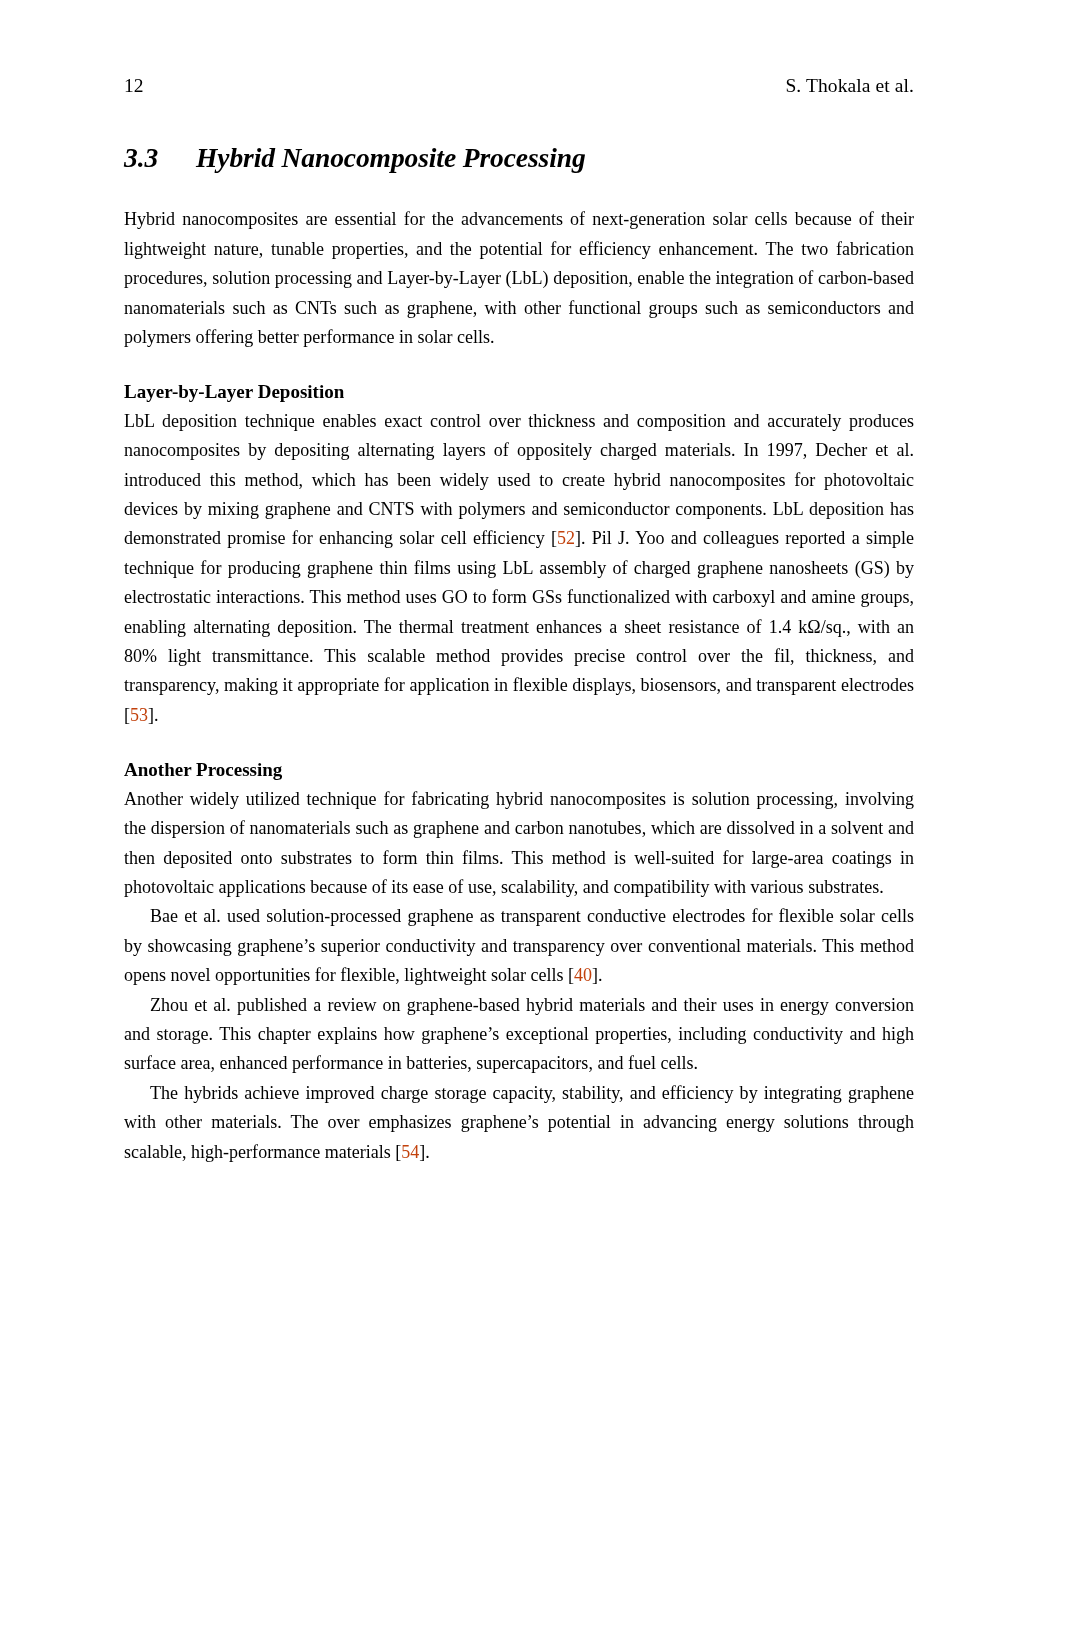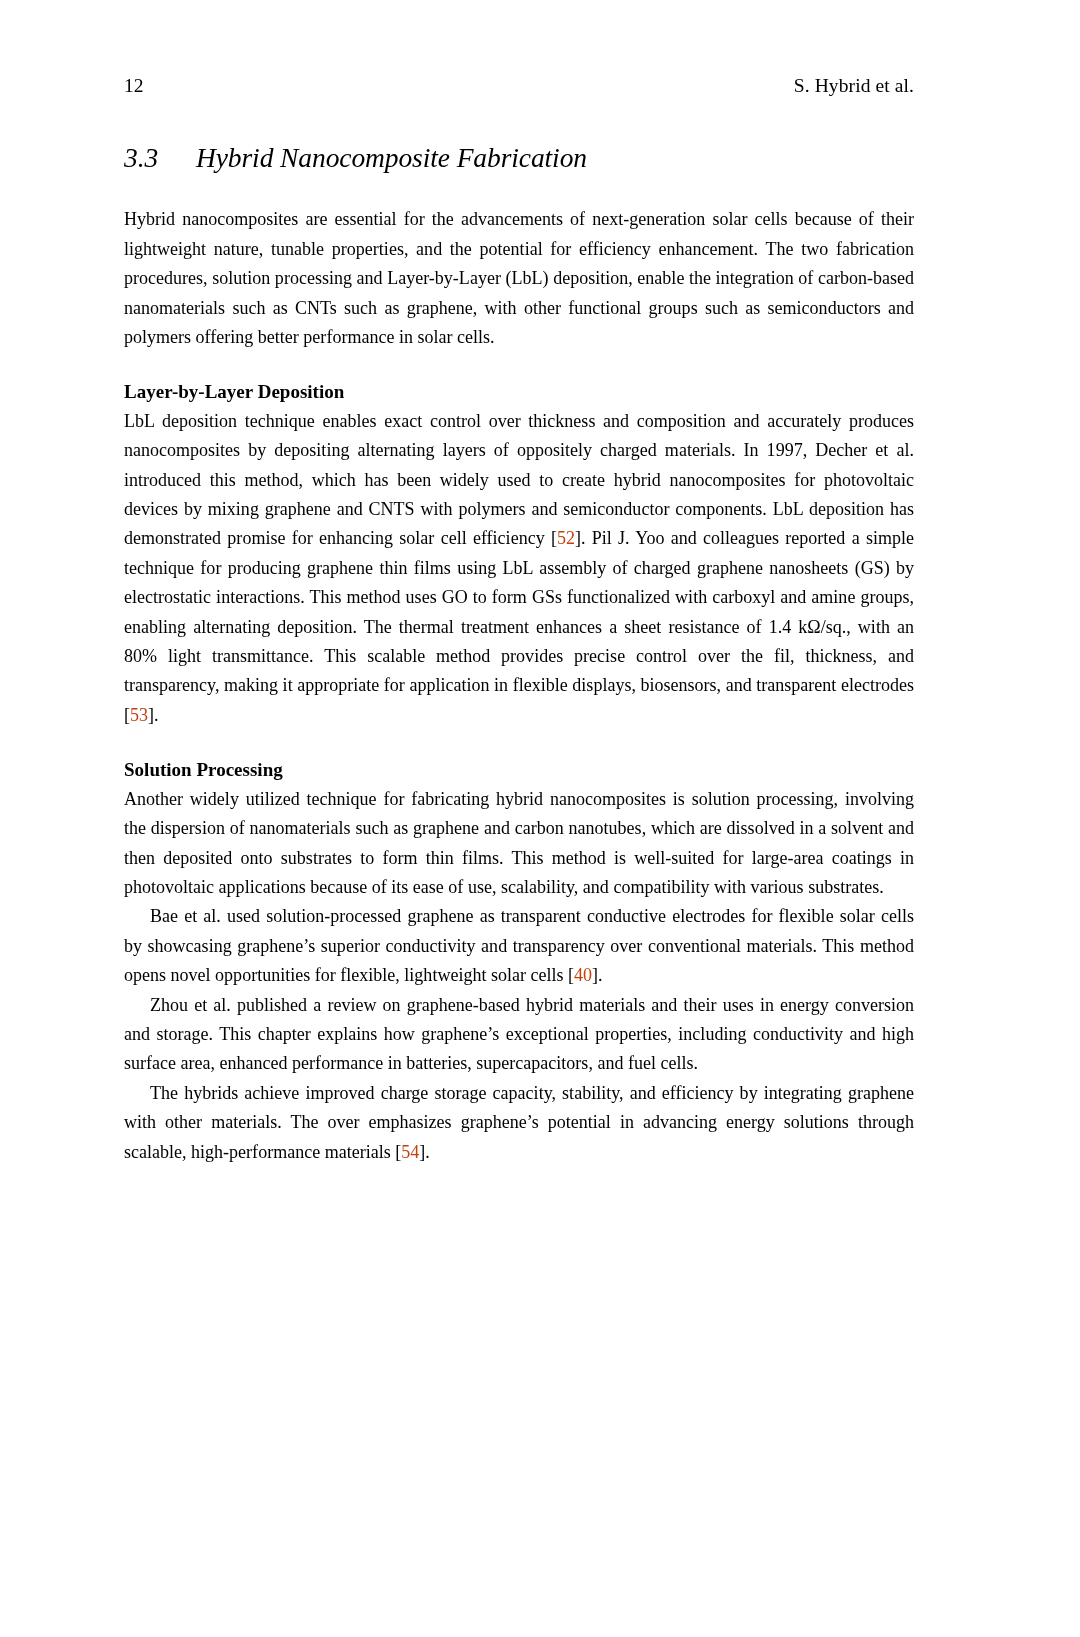--- a/index.html
+++ b/index.html
@@ -33,21 +33,21 @@
     font-size: 19.5px;
     line-height: 1.2;
     letter-spacing: 0.1px;
   }
   .runhead .folio { }
   .runhead .authors { }
 
   
   .section-heading {
     margin-top: 44px;
-    font-weight: normal;
+    font-weight: bold;
     font-style: italic;
     font-size: 27.5px;
     line-height: 1.2;
     letter-spacing: -0.1px;
     display: flex;
   }
   .section-heading .num {
     width: 72px;
     flex: 0 0 72px;
   }
@@ -86,35 +86,35 @@
   }
 </style>
 </head>
 <body>
 
 <div class="page">
   <div class="content">
 
     <div class="runhead">
       <span class="folio">12</span>
-      <span class="authors">S. Hybrid et al.</span>
+      <span class="authors">S. Thokala et al.</span>
     </div>
 
     <h2 class="section-heading">
       <span class="num">3.3</span>
-      <span class="title">Hybrid Nanocomposite Fabrication</span>
+      <span class="title">Hybrid Nanocomposite Processing</span>
     </h2>
 
     <p class="body first">Hybrid nanocomposites are essential for the advancements of next-generation solar cells because of their lightweight nature, tunable properties, and the potential for efficiency enhancement. The two fabrication procedures, solution processing and Layer-by-Layer (LbL) deposition, enable the integration of carbon-based nanomaterials such as CNTs such as graphene, with other functional groups such as semiconductors and polymers offering better performance in solar cells.</p>
 
     <h3 class="subhead">Layer-by-Layer Deposition</h3>
 
     <p class="body tight"><span>LbL deposition technique enables exact control over thickness and composition and accurately produces nanocomposites by depositing alternating layers of oppositely charged materials. In 1997, Decher et al. introduced this method, which has been widely used to create hybrid nanocomposites for photovoltaic devices by mixing graphene and CNTS with polymers and semiconductor components. LbL deposition has demonstrated promise for enhancing solar cell efficiency [</span><span class="ref">52</span><span>]. Pil J. Yoo and colleagues reported a simple technique for producing graphene thin films using LbL assembly of charged graphene nanosheets (GS) by electrostatic interactions. This method uses GO to form GSs functionalized with carboxyl and amine groups, enabling alternating deposition. The thermal treatment enhances a sheet resistance of 1.4 kΩ/sq., with an 80% light transmittance. This scalable method provides precise control over the fil, thickness, and transparency, making it appropriate for application in flexible displays, biosensors, and transparent electrodes [</span><span class="ref">53</span><span>].</span></p>
 
-    <h3 class="subhead">Solution Processing</h3>
+    <h3 class="subhead">Another Processing</h3>
 
     <p class="body tight">Another widely utilized technique for fabricating hybrid nanocomposites is solution processing, involving the dispersion of nanomaterials such as graphene and carbon nanotubes, which are dissolved in a solvent and then deposited onto substrates to form thin films. This method is well-suited for large-area coatings in photovoltaic applications because of its ease of use, scalability, and compatibility with various substrates.</p>
 
     <p class="body indent"><span>Bae et al. used solution-processed graphene as transparent conductive electrodes for flexible solar cells by showcasing graphene’s superior conductivity and transparency over conventional materials. This method opens novel opportunities for flexible, lightweight solar cells [</span><span class="ref">40</span><span>].</span></p>
 
     <p class="body indent">Zhou et al. published a review on graphene-based hybrid materials and their uses in energy conversion and storage. This chapter explains how graphene’s exceptional properties, including conductivity and high surface area, enhanced performance in batteries, supercapacitors, and fuel cells.</p>
 
     <p class="body indent"><span>The hybrids achieve improved charge storage capacity, stability, and efficiency by integrating graphene with other materials. The over emphasizes graphene’s potential in advancing energy solutions through scalable, high-performance materials [</span><span class="ref">54</span><span>].</span></p>
 
   </div>

